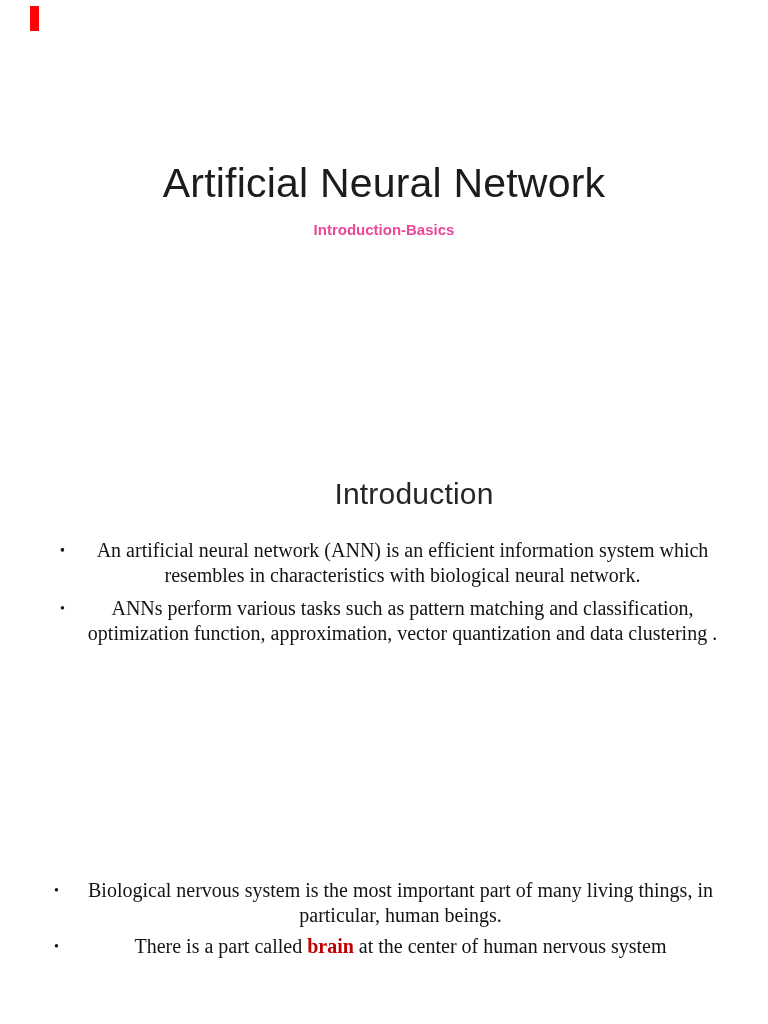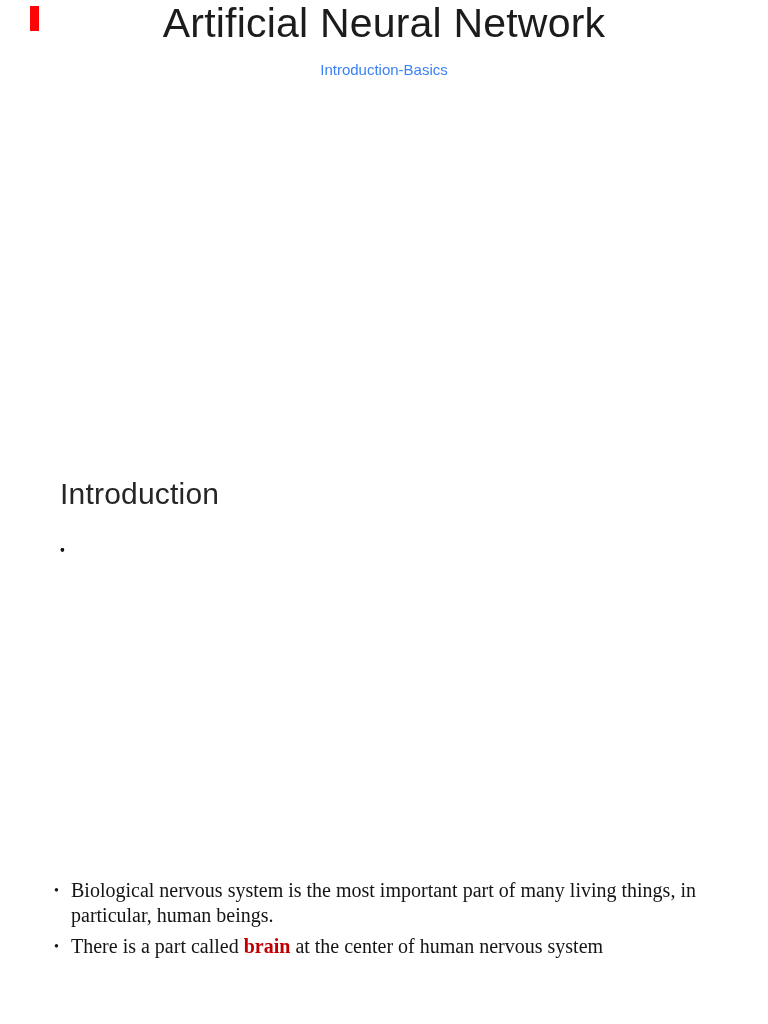--- a/index.html
+++ b/index.html
@@ -19,35 +19,38 @@
     left: 30px;
     top: 6px;
     width: 9px;
     height: 25px;
   }
   .slide {
     position: absolute;
     left: 0;
     width: 768px;
     height: 432px;
+    text-align: center;
   }
   .slide-1 { top: 0; text-align: center; }
   .slide-2 { top: 432px; }
   .slide-3 { top: 864px; }
 
   .title {
+    margin-top: 160px;
     font-size: 41px;
     font-weight: 400;
     letter-spacing: 0.2px;
     color: #1c1c1c;
   }
   .subtitle {
     margin-top: 14px;
     font-size: 15px;
-    color: #3b82f6;
+    color: #ec4899;
+    font-weight: bold;
   }
   .heading {
     margin: 44px 0 0 60px;
     font-size: 30px;
     font-weight: 400;
     line-height: 36px;
     letter-spacing: 0.2px;
     color: #262626;
   }
   .bullets {
@@ -97,23 +100,25 @@
   </section>
 
   <section class="slide slide-2">
     <h2 class="heading">Introduction</h2>
     <ul class="bullets">
       <li>
         <span class="marker">•</span>
       </li>
       <li>
         <span class="marker">•</span>
+        <span>An artificial neural network (ANN) is an efficient information system which resembles in characteristics with biological neural network.</span>
       </li>
       <li>
         <span class="marker">•</span>
+        <span>ANNs perform various tasks such as pattern matching and classification, optimization function, approximation, vector quantization and data clustering .</span>
       </li>
     </ul>
   </section>
 
   <section class="slide slide-3">
     <ul class="bullets">
       <li>
         <span class="marker">•</span>
         <span>Biological nervous system is the most important part of many living things, in  particular, human beings.</span>
       </li>

